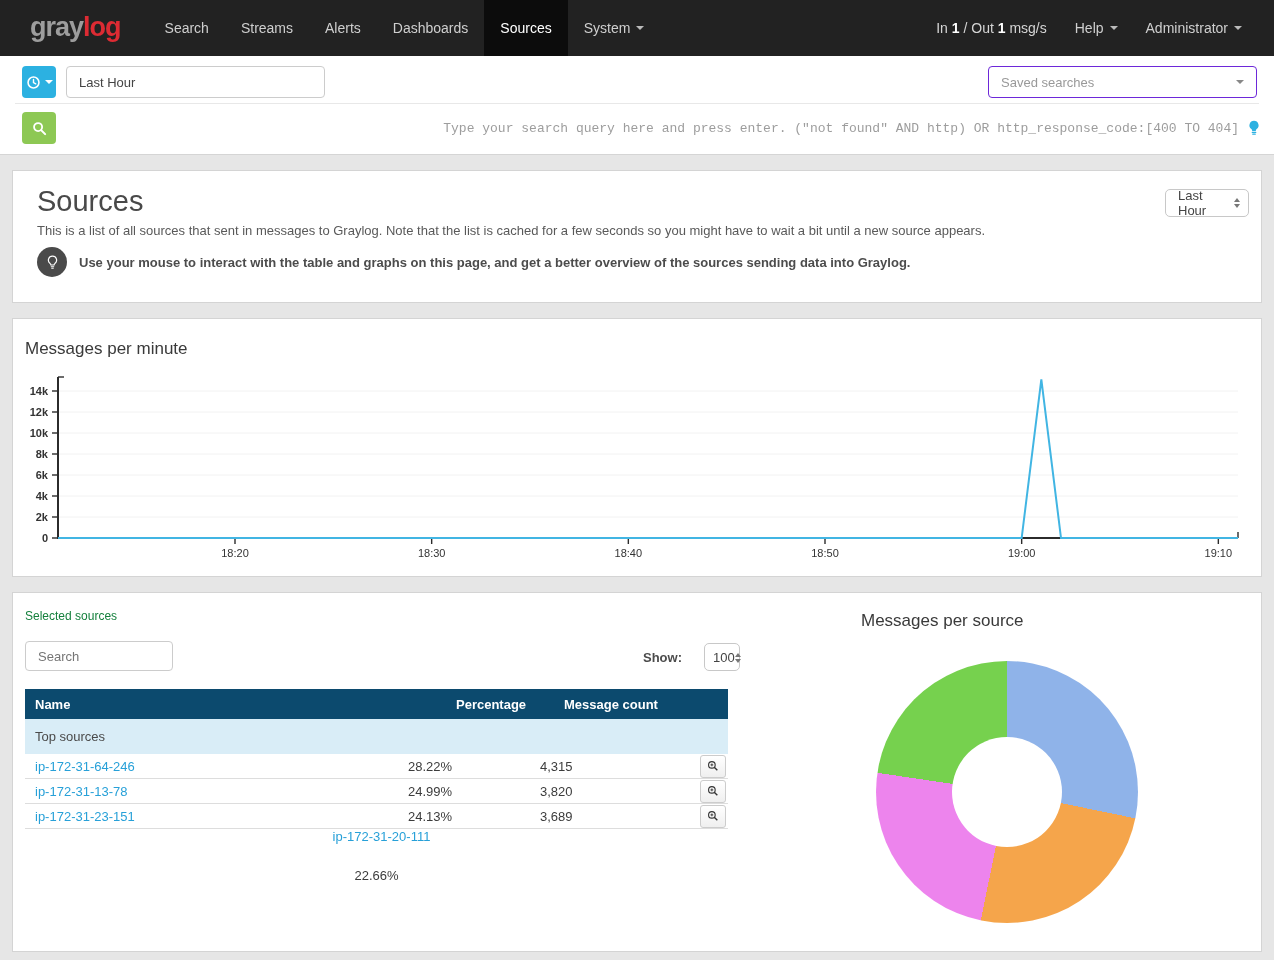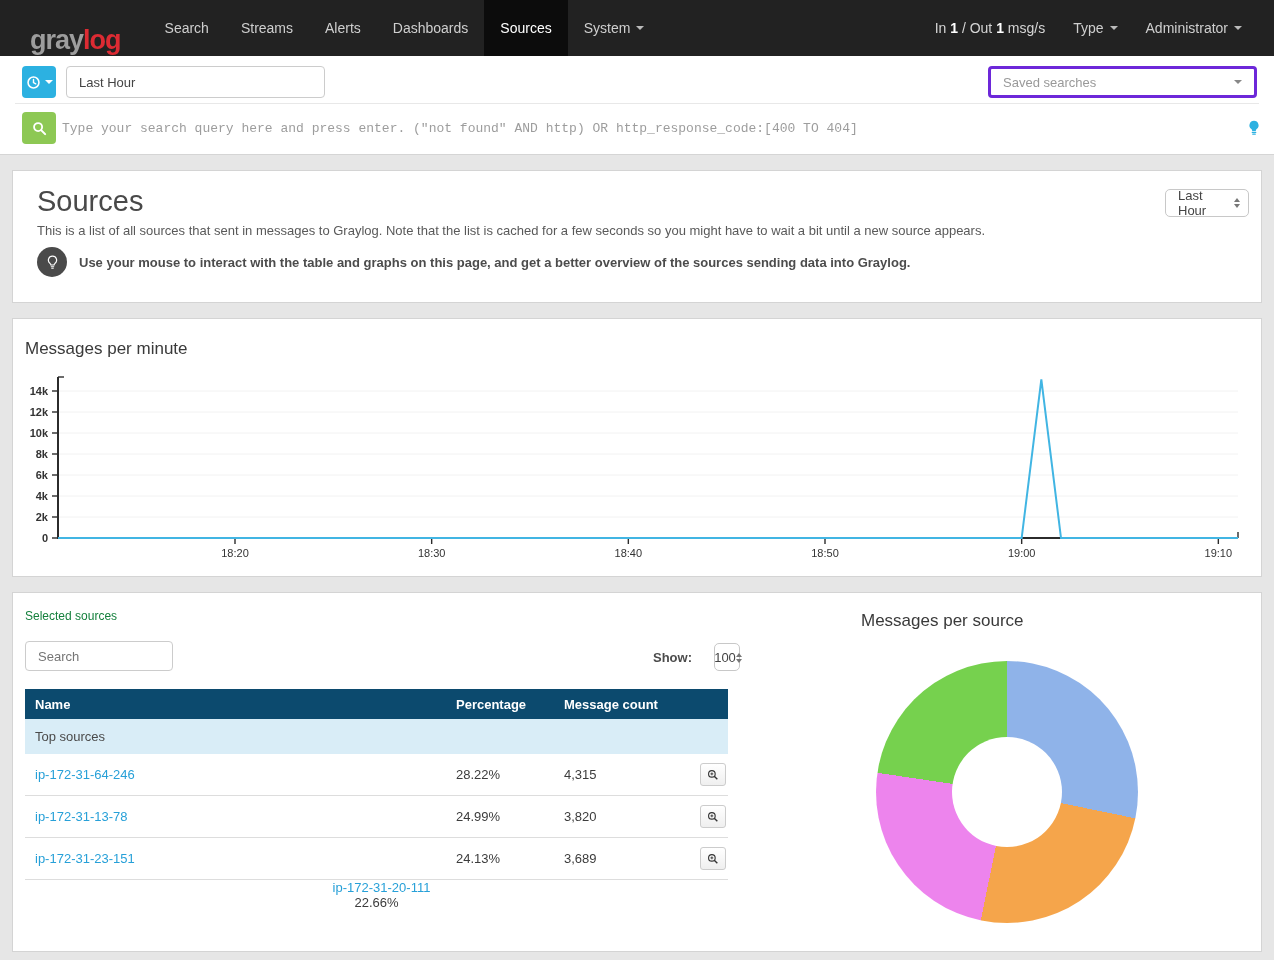--- a/index.html
+++ b/index.html
@@ -2,44 +2,44 @@
 <html><head>
 <meta charset="utf-8">
 <style>
   * { margin:0; padding:0; box-sizing:border-box; }
   html,body { width:1274px; height:960px; }
   body { font-family:"Liberation Sans", sans-serif; background:#e6e6e6; overflow:hidden; }
   .screen { position:relative; width:1274px; height:960px; }
 
   
   .navbar { position:absolute; top:0; left:0; width:1274px; height:56px; background:#222; display:flex; align-items:stretch; }
-  .logo { display:flex; align-items:flex-end; padding:0 28px 0 30px; font-size:27px; font-weight:bold; letter-spacing:-1px; cursor:pointer; }
+  .logo { display:flex; align-items:flex-start; padding:12px 28px 0 30px; font-size:27px; font-weight:bold; letter-spacing:-1px; cursor:pointer; }
   .logo .g1 { color:#9d9d9d; }
   .logo .g2 { color:#dd2b33; }
   .nav-items { display:flex; align-items:stretch; }
   .nav-item { display:flex; align-items:center; padding:0 16px; color:#cfcfcf; font-size:14px; cursor:pointer; }
   .nav-item.active { background:#0c0c0c; color:#fff; }
   .nav-right { margin-left:auto; display:flex; align-items:stretch; padding-right:18px; }
   .nav-right .nav-item { padding:0 14px; }
   .throughput { display:flex; align-items:center; color:#d5d5d5; font-size:14px; padding:0 14px; white-space:pre; }
   .throughput b { color:#fff; }
   .caret { display:inline-block; width:0; height:0; border-left:4px solid transparent; border-right:4px solid transparent; border-top:4px solid #bbb; margin-left:6px; }
 
   
   .search-panel { position:absolute; top:56px; left:0; width:1274px; height:99px; background:#fff; border-bottom:1px solid #d5d5d5; }
   .btn-sq { position:absolute; width:34px; height:32px; border-radius:4px; border:none; display:flex; align-items:center; justify-content:center; cursor:pointer; }
   .btn-time { left:22px; top:10px; background:#2cb1e1; }
   .btn-time .caret { border-top-color:#fff; margin-left:4px; }
   .btn-search { left:22px; top:56px; background:#8dc854; }
   .input-box { border:1px solid #ccc; border-radius:4px; font-size:13px; color:#444; padding:0 12px; outline:none; background:#fff; }
   .timerange-input { position:absolute; left:66px; top:10px; width:259px; height:32px; }
-  .saved-searches { position:absolute; right:17px; top:10px; width:269px; height:32px; border:3px solid #6d28d9; border-radius:4px; display:flex; align-items:center; justify-content:space-between; padding:0 12px; color:#999; font-size:13px; cursor:pointer; }
+  .saved-searches { position:absolute; right:17px; top:10px; width:269px; height:32px; border:1px solid #6d28d9; border-radius:4px; display:flex; align-items:center; justify-content:space-between; padding:0 12px; color:#999; font-size:13px; cursor:pointer; }
   .saved-searches .caret { border-top-color:#888; }
   .search-divider { position:absolute; left:15px; right:15px; top:47px; height:1px; background:#e8e8e8; }
-  .query-input { position:absolute; left:62px; top:56px; width:1160px; height:32px; border:none; outline:none; font-family:"Liberation Mono", monospace; font-size:13px; color:#555; background:transparent; }
+  .query-input { position:absolute; left:79px; top:56px; width:1160px; height:32px; border:none; outline:none; font-family:"Liberation Mono", monospace; font-size:13px; color:#555; background:transparent;text-align:right; }
   .query-input::placeholder, .timerange-input::placeholder { color:#9d9d9d; opacity:1; }
   .bulb-query { position:absolute; right:14px; top:64px; }
 
   
   .panel { position:absolute; left:12px; width:1250px; background:#fff; border:1px solid #d4d4d4; }
 
   
   .hdr-panel { top:170px; height:133px; }
   .page-title { position:absolute; left:24px; top:14px; font-size:29px; font-weight:400; color:#494949; }
   .page-desc { position:absolute; left:24px; top:52px; font-size:13px; color:#595959; }
@@ -58,27 +58,27 @@
   .chart-panel .section-title { left:12px; top:20px; }
   .line-chart-svg { position:absolute; left:0; top:40px; }
   .line-chart-svg text { font-family:"Liberation Sans", sans-serif; }
 
   
   .bottom-panel { top:592px; height:360px; }
   .ss-title { position:absolute; left:12px; top:16px; font-size:12px; font-weight:400; color:#15803d; }
   .ss-search { position:absolute; left:12px; top:48px; width:148px; height:30px; }
   .show-group { position:absolute; left:618px; top:50px; width:109px; display:flex; align-items:center; justify-content:flex-end; }
   .show-label { font-size:13px; font-weight:bold; color:#4c4c4c; margin-right:22px; }
-  .show-select { width:26px; height:28px; padding:1px 6px 0 8px;justify-content:center; }
+  .show-select { width:36px; height:28px; padding:1px 6px 0 8px; }
 
   .src-table { position:absolute; left:12px; top:96px; width:703px; font-size:13px; }
   .tr { display:flex; align-items:center; }
   .th-row { background:#0c4a6e; color:#fff; font-weight:bold; height:30px; }
   .section-row { background:#d9edf7; color:#4a4a4a; height:35px; }
-  .data-row { height:42px; border-bottom:1px solid #ddd; }
+  .data-row { height:25px; border-bottom:1px solid #ddd;gap:24px; }
   .data-row:last-child { border-bottom:none;flex-direction:column; }
   .c-name { flex:1 1 auto; padding-left:10px; }
   .c-pct  { flex:0 0 108px; }
   .c-cnt  { flex:0 0 116px; }
   .c-act  { flex:0 0 48px; display:flex; justify-content:flex-end; padding-right:2px; }
   .src-link { color:#27a0d8; text-decoration:none; cursor:pointer; }
   .cell-val { color:#3c3c3c; }
   .zoom-btn { width:26px; height:23px; border:1px solid #ccc; border-radius:3px; background:linear-gradient(#ffffff,#efefef); display:flex; align-items:center; justify-content:center; cursor:pointer; }
 
   .mps-title { position:absolute; left:848px; top:18px; font-size:17px; font-weight:400; color:#3a3a3a; }
@@ -112,21 +112,21 @@
           <span>Sources</span>
         </div>
       <div class="nav-item">
           <span>System</span>
           <i class="caret"></i>
         </div>
     </div>
     <div class="nav-right">
       <div class="throughput"><span>In </span><b>1</b><span> / Out </span><b>1</b><span> msg/s</span></div>
       <div class="nav-item">
-          <span>Type</span>
+          <span>Help</span>
           <i class="caret"></i>
         </div>
       <div class="nav-item">
           <span>Administrator</span>
           <i class="caret"></i>
         </div>
     </div>
   </div>
 
   <div class="search-panel">

